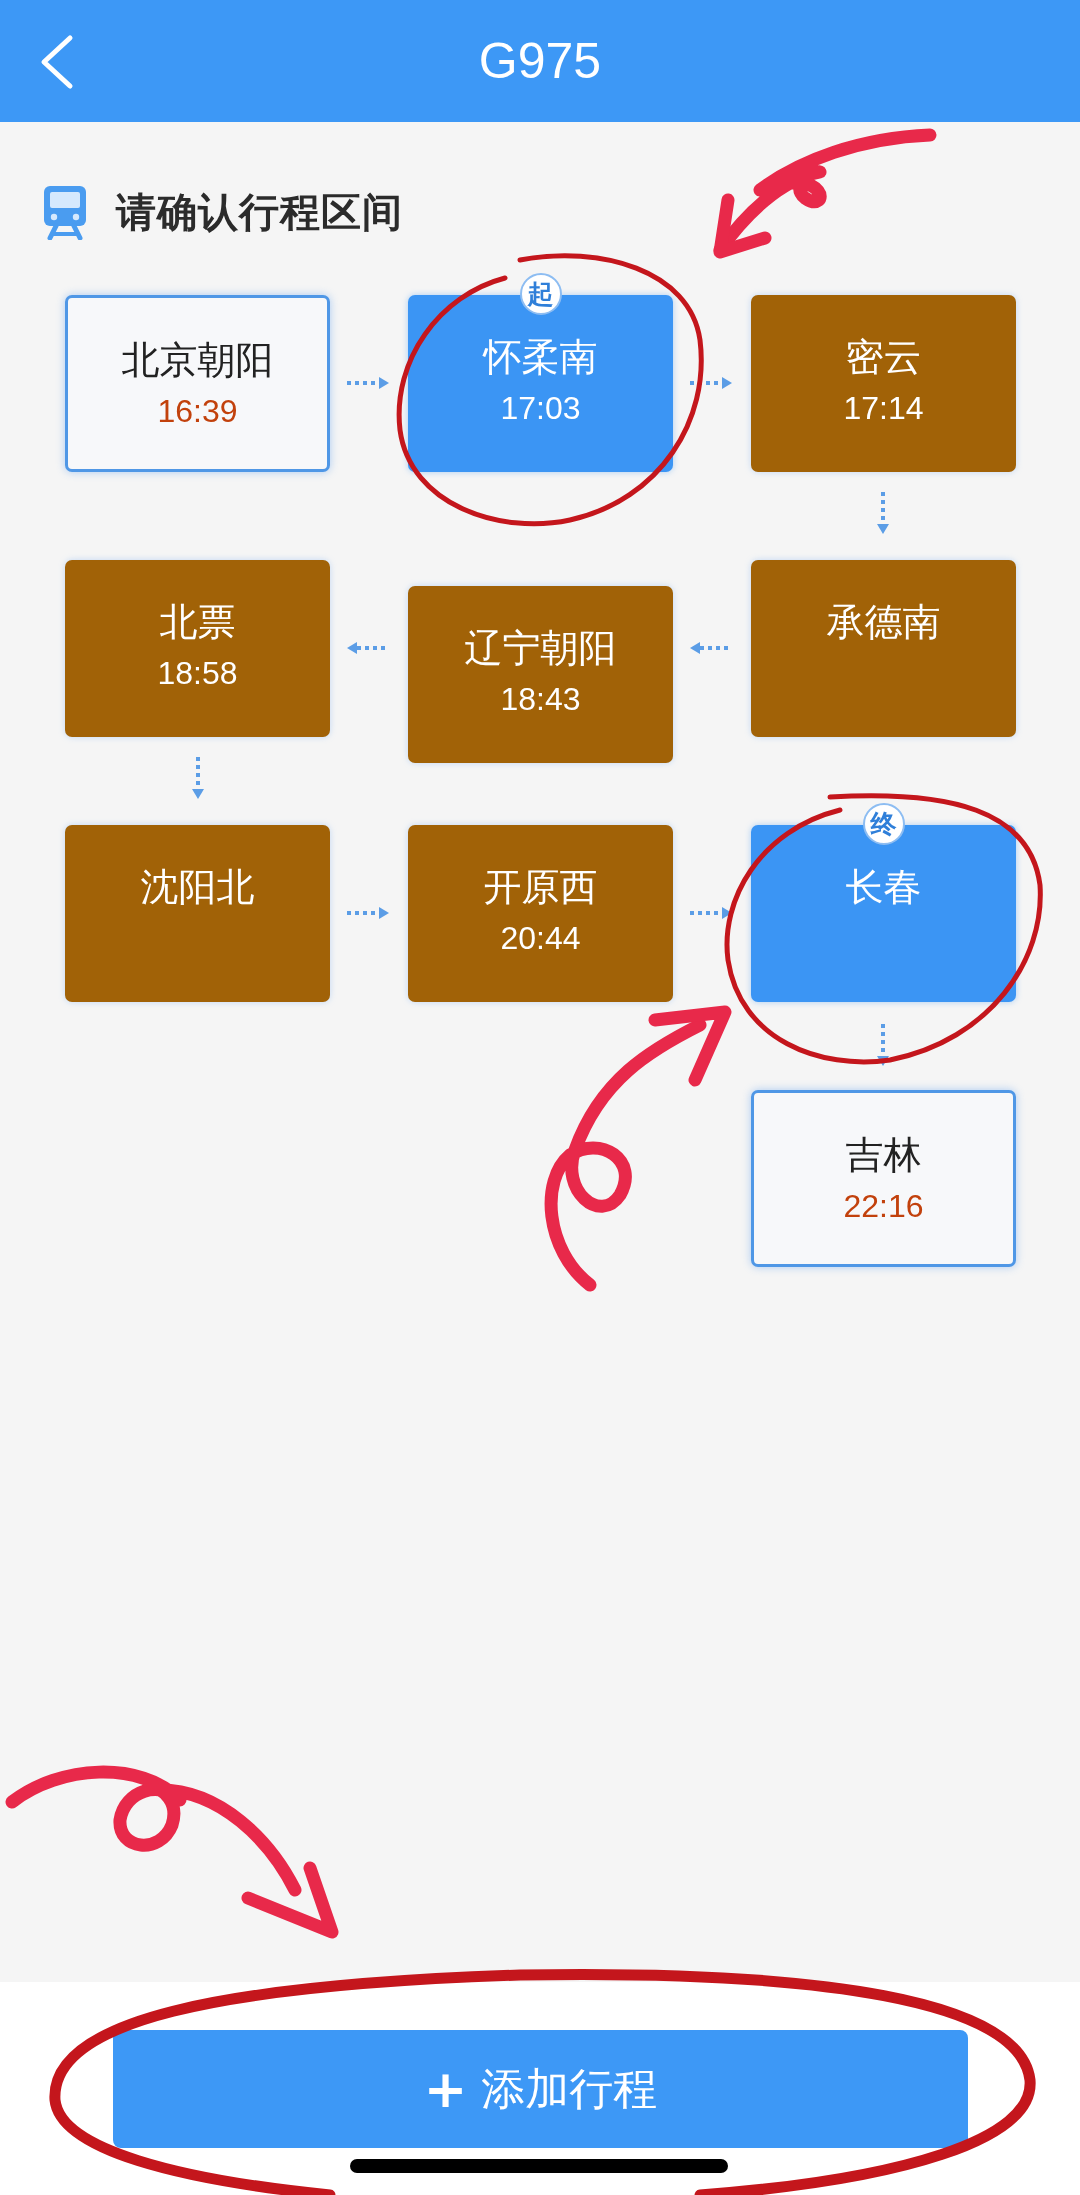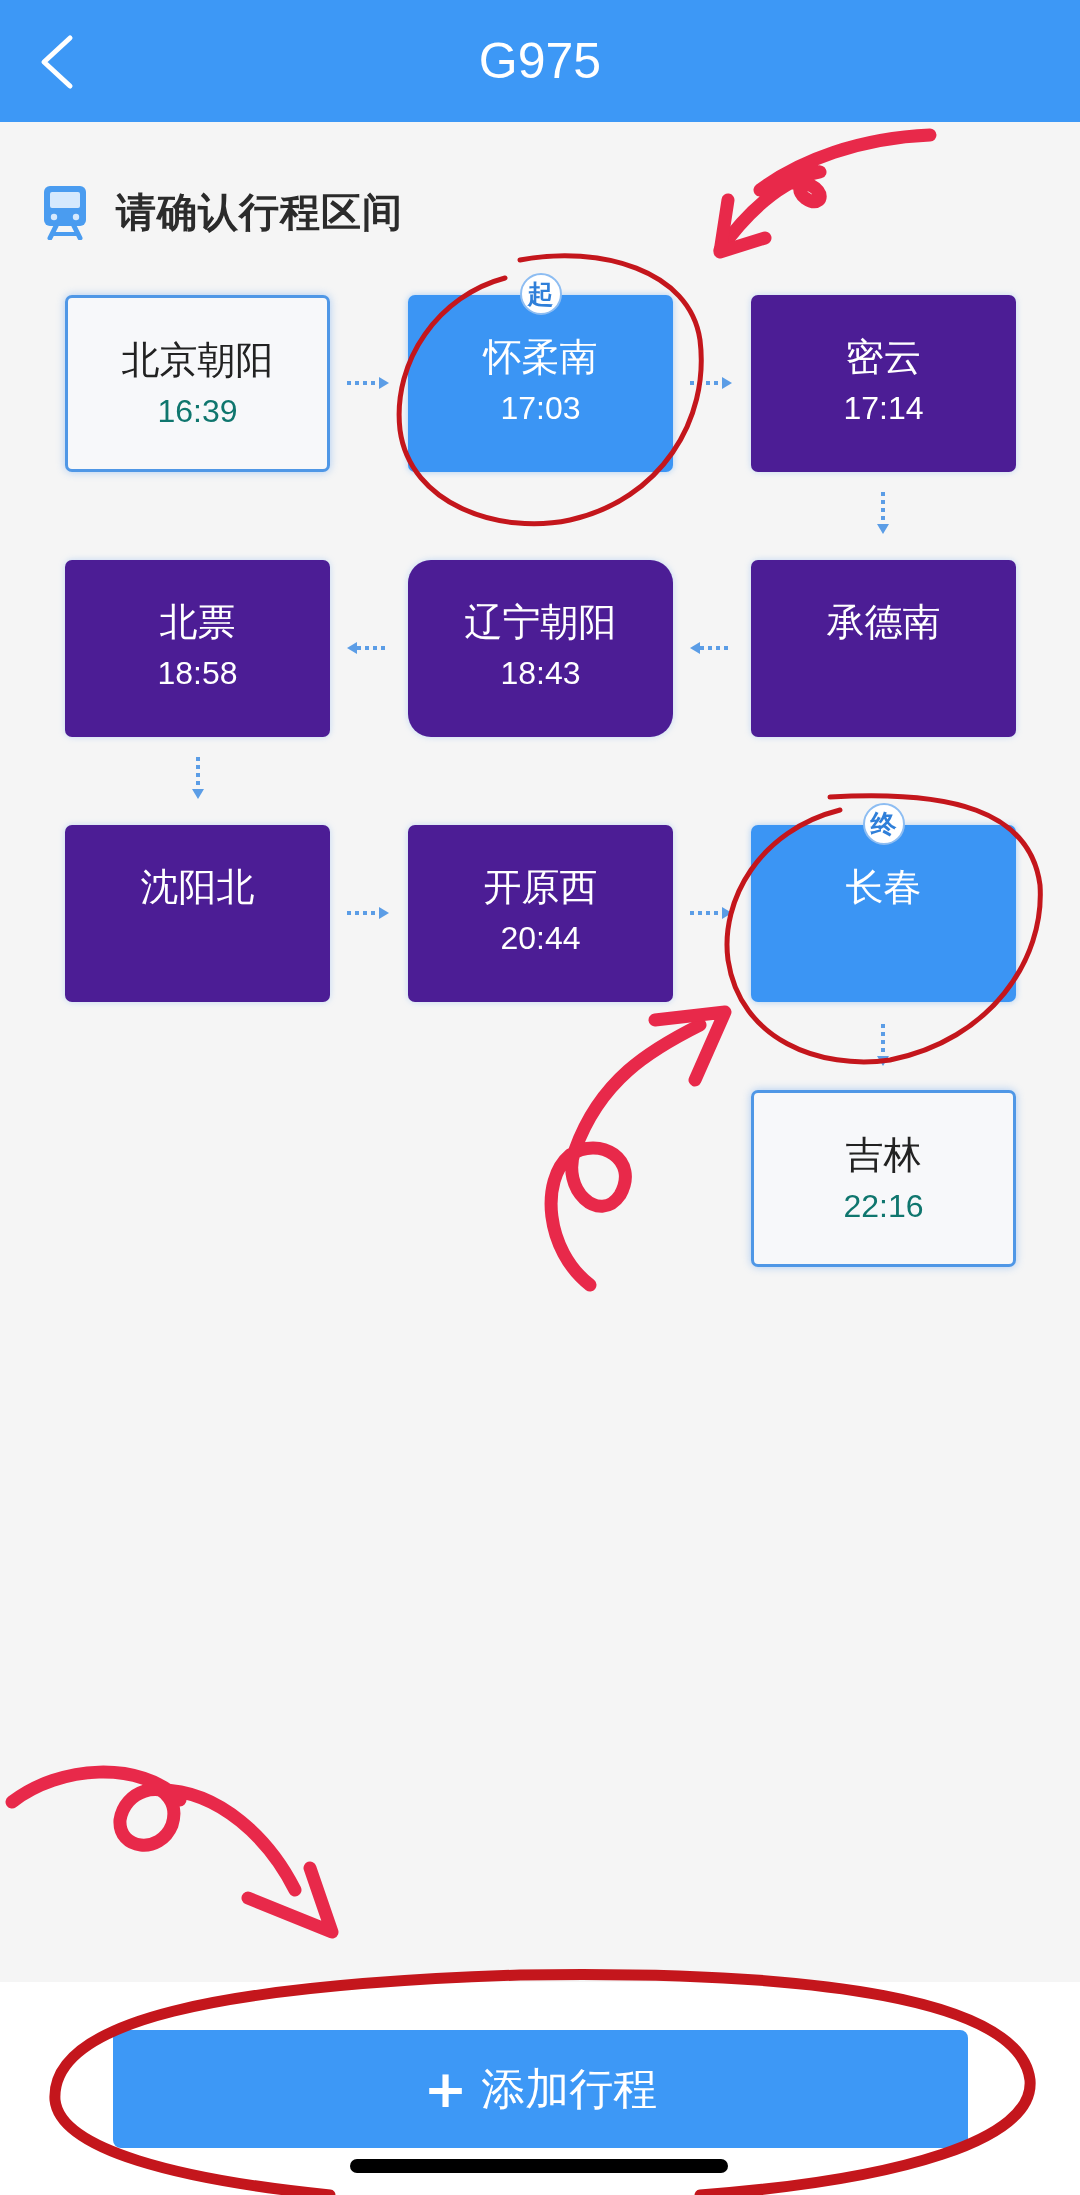--- a/index.html
+++ b/index.html
@@ -33,23 +33,23 @@
     position: absolute; width: 265px; height: 177px; box-sizing: border-box;
     border-radius: 7px; text-align: center; cursor: pointer;
   }
   .station .name { position: absolute; left: 0; right: 0; top: 38px; font-size: 38px; line-height: 48px; }
   .station .time { position: absolute; left: 0; right: 0; top: 93px; font-size: 32px; line-height: 40px; font-family: "Liberation Sans", sans-serif; }
   .st-outside {
     background: #f7f8fa; border: 3px solid #4f97e6;
     box-shadow: 0 0 8px rgba(80,150,240,0.45);
   }
   .st-outside .name { color: #222222; }
-  .st-outside .time { color: #0f766e; }
+  .st-outside .time { color: #c2410c; }
   .st-middle {
-    background: #4c1d95; box-shadow: 0 0 6px rgba(120,175,245,0.4);
+    background: #a16207; box-shadow: 0 0 6px rgba(120,175,245,0.4);
   }
   .st-middle .name, .st-middle .time { color: #ffffff; }
   .st-selected {
     background: #3b95f4; box-shadow: 0 0 6px rgba(60,150,245,0.4);
   }
   .st-selected .name, .st-selected .time { color: #ffffff; }
   .badge {
     position: absolute; left: 50%; top: -22px; margin-left: -21px;
     width: 42px; height: 42px; border-radius: 50%; box-sizing: border-box;
     background: #ffffff; border: 2px solid #8dbdf2; color: #2f7fd9;
@@ -108,21 +108,21 @@
   <div class="time">17:03</div>
 </div>
 <div class="station st-middle" style="left:751px; top:295px;">
   <div class="name">密云</div>
   <div class="time">17:14</div>
 </div>
 
 <div class="station st-middle" style="left:751px; top:560px;">
   <div class="name">承德南</div>
 </div>
-<div class="station st-middle" style="left:408px; top:560px;border-radius:23px;">
+<div class="station st-middle" style="left:408px; top:586px;">
   <div class="name">辽宁朝阳</div>
   <div class="time">18:43</div>
 </div>
 <div class="station st-middle" style="left:65px; top:560px;padding-left:40px;">
   <div class="name">北票</div>
   <div class="time">18:58</div>
 </div>
 
 <div class="station st-middle" style="left:65px; top:825px;">
   <div class="name">沈阳北</div>

